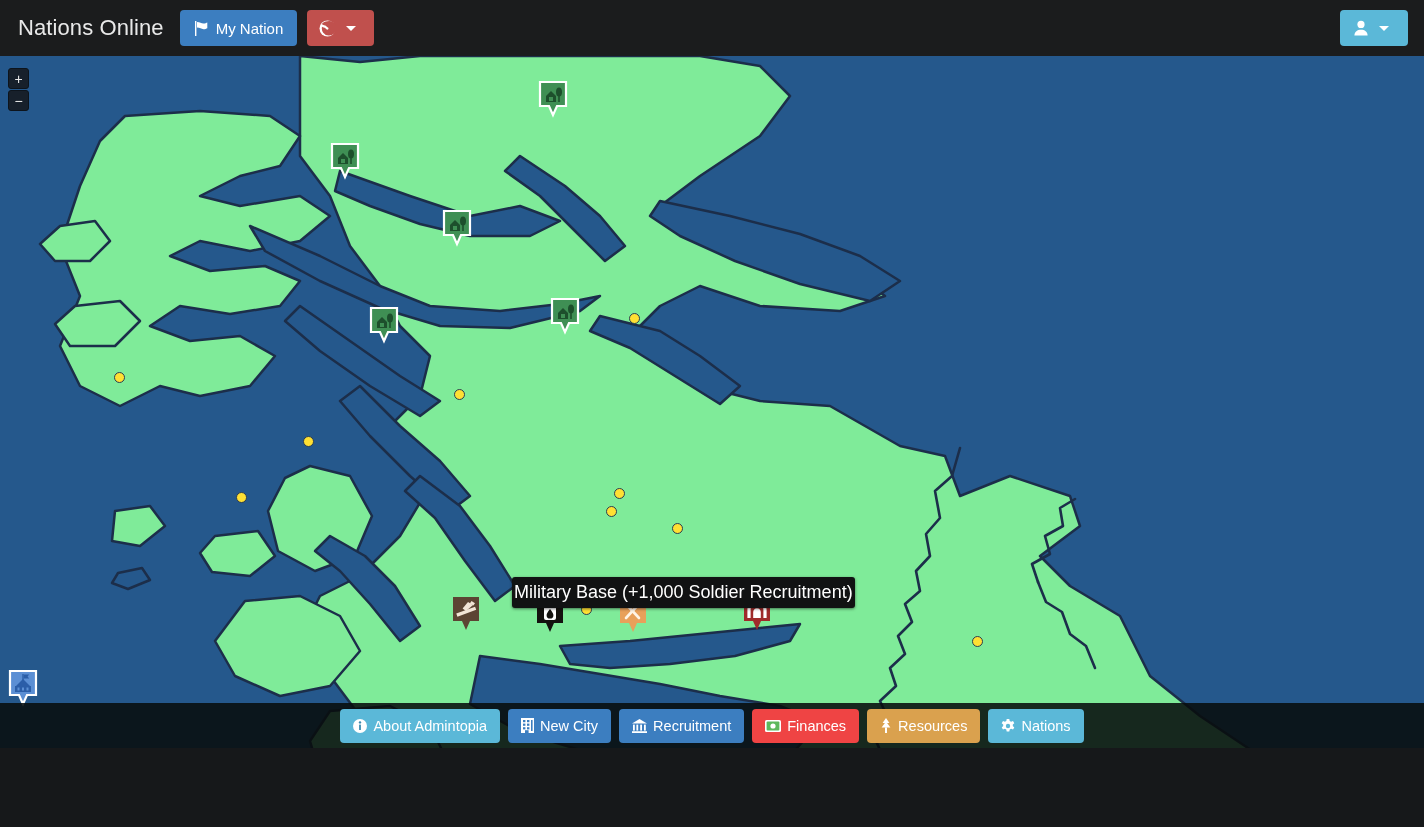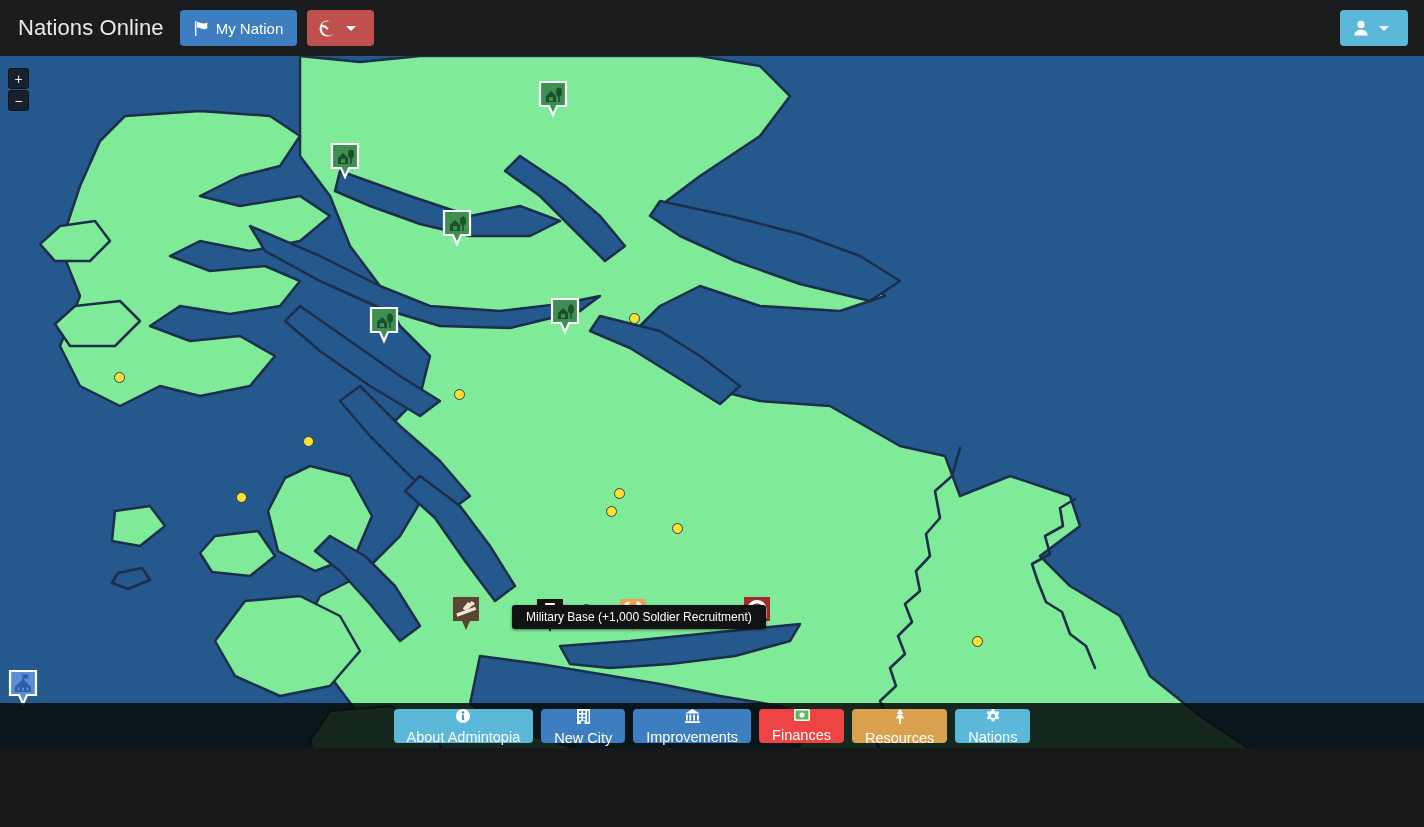--- a/index.html
+++ b/index.html
@@ -72,40 +72,39 @@
 
   .dot {
     position: absolute; width: 11px; height: 11px; border-radius: 50%;
     background: #ffe033; border: 1.5px solid #2c3e50; z-index: 20; cursor: pointer;
   }
 
   
   #tooltip {
     position: absolute; z-index: 45;
     background: #111213; color: #fff;
-    font-size: 12px; padding: 5px 14px; border-radius: 3px;
+    font-size: 18px; padding: 5px 2px; border-radius: 3px;
     white-space: nowrap; font-family: "Liberation Sans", sans-serif;
     box-shadow: 0 1px 3px rgba(0,0,0,.5);
-    margin-top: 28px;
   }
 
   
   #bottombar {
     position: absolute; left: 0; bottom: 0;
     width: 1424px; height: 45px;
     background: rgba(8,12,12,.88);
     z-index: 50;
     display: flex; align-items: center; justify-content: center;
     gap: 8px;
   }
   .bar-btn {
     display: inline-flex; align-items: center; gap: 6px;
     height: 34px; padding: 0 13px; border: none; border-radius: 4px;
     color: #fff; font-size: 14.5px; font-family: "Liberation Sans", sans-serif;
-    cursor: pointer; white-space: nowrap; flex-direction: column;
+    cursor: pointer; white-space: nowrap;
   }
   .btn-success { background: #ef4444; }
   .btn-warning { background: #daa14e; }
 </style>
 </head>
 <body>
 
 <div id="app">
 
   <div id="navbar">
@@ -369,21 +368,21 @@
             <g fill="#fff">
               <path d="M7.5 0 L15 4.4 H0z"></path>
               <rect x="1" y="5.6" width="1.8" height="6"></rect>
               <rect x="4.4" y="5.6" width="1.8" height="6"></rect>
               <rect x="8.2" y="5.6" width="1.8" height="6"></rect>
               <rect x="12" y="5.6" width="1.8" height="6"></rect>
               <rect x="0" y="12.2" width="15" height="1.8"></rect>
             </g>
           </svg>
         </span>
-        <span>Improvements</span>
+        <span>Recruitment</span>
       </button>
       <button class="bar-btn btn-success">
         <span class="ic">
           <svg width="16" height="12" viewBox="0 0 16 12">
             <rect x="0" y="0" width="16" height="12" rx="1.6" fill="#fff"></rect>
             <rect x="1.6" y="1.6" width="12.8" height="8.8" rx="1" fill="#5cb85c"></rect>
             <circle cx="8" cy="6" r="2.6" fill="#fff"></circle>
           </svg>
         </span>
         <span>Finances</span>

